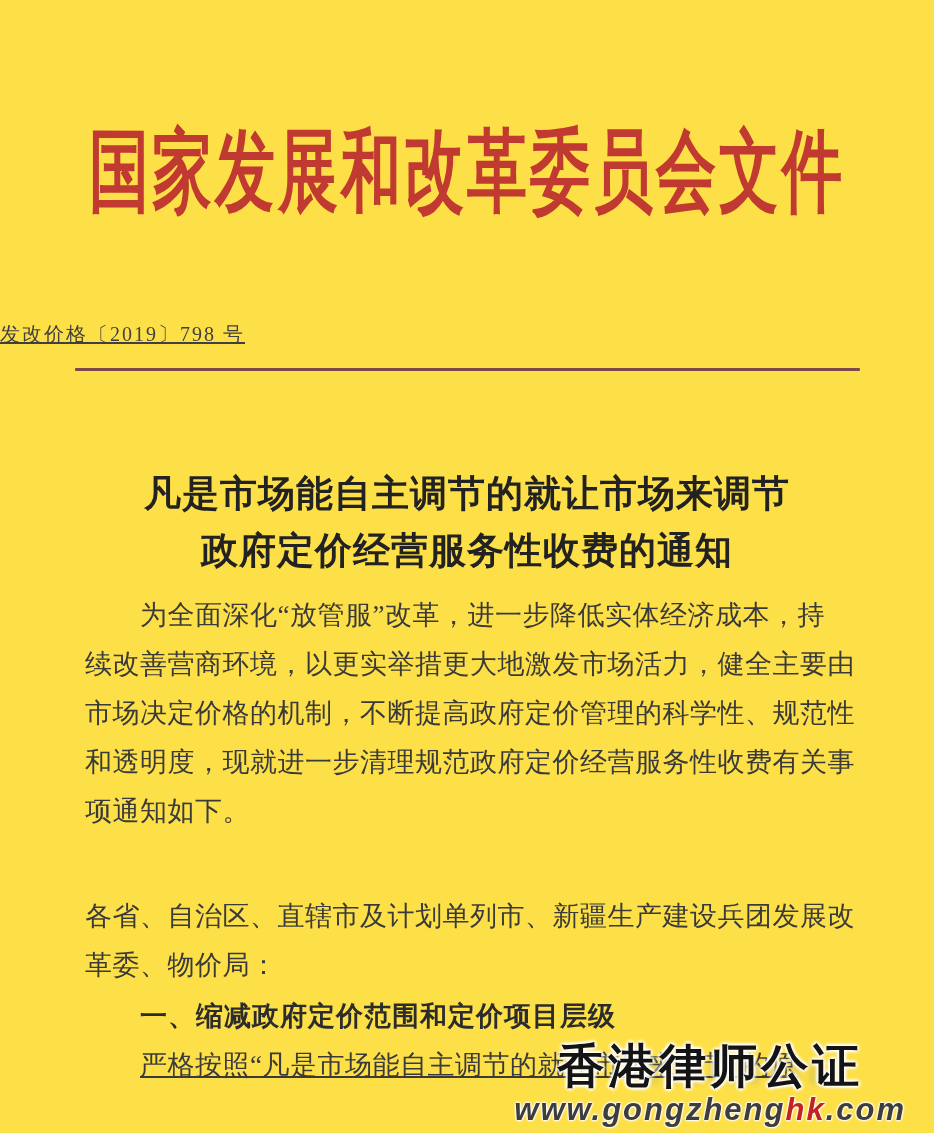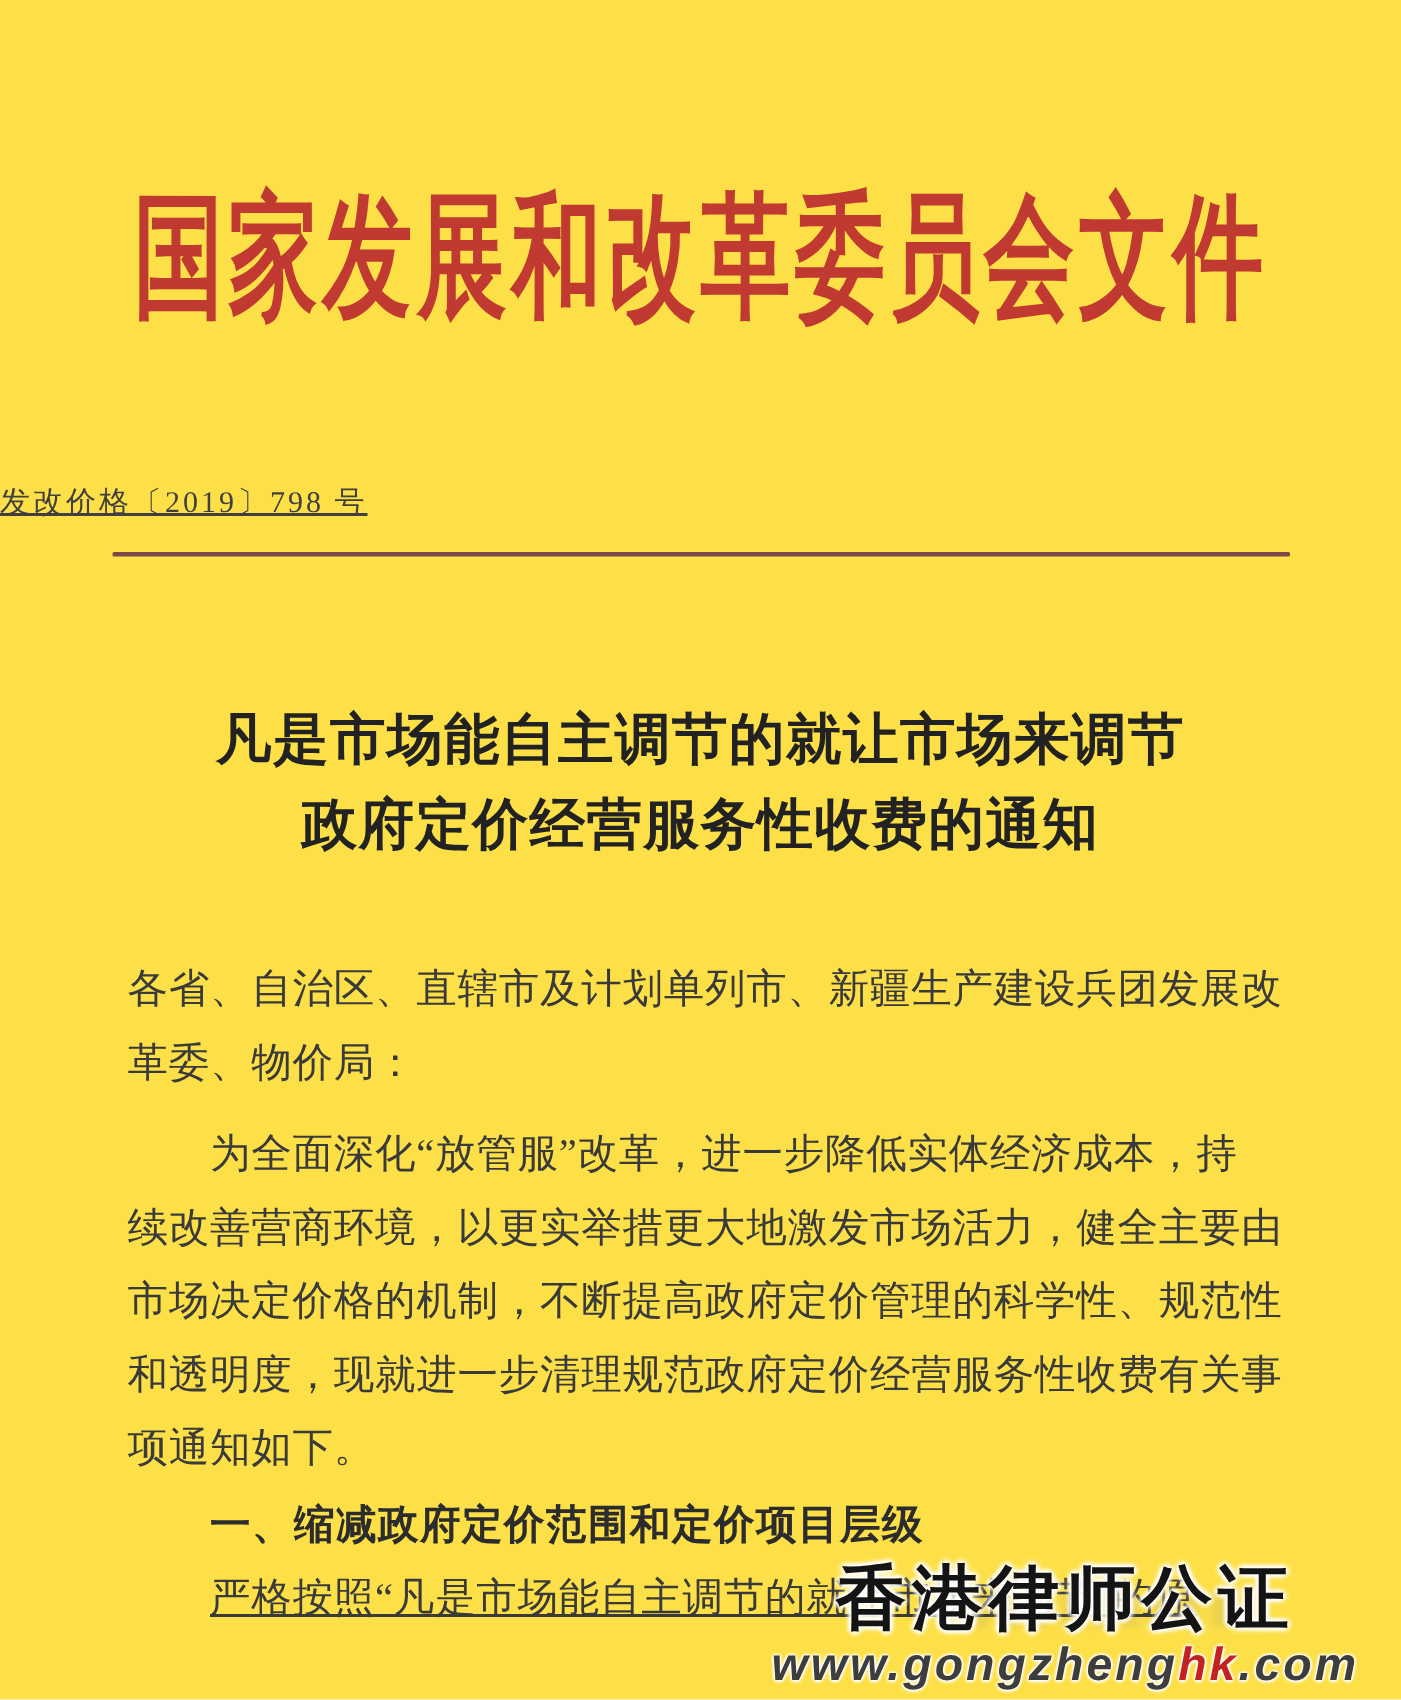--- a/index.html
+++ b/index.html
@@ -127,31 +127,31 @@
 
   <div class="doc-number">发改价格〔2019〕798 号</div>
 
   <div class="red-divider"></div>
 
   <div class="doc-title">
     <div>凡是市场能自主调节的就让市场来调节</div>
     <div>政府定价经营服务性收费的通知</div>
   </div>
 
-  <div class="text-block addressee">
-    <div>各省、自治区、直辖市及计划单列市、新疆生产建设兵团发展改</div>
-    <div>革委、物价局：</div>
-  </div>
-
   <div class="text-block intro">
     <div class="indent">为全面深化“放管服”改革，进一步降低实体经济成本，持</div>
     <div>续改善营商环境，以更实举措更大地激发市场活力，健全主要由</div>
     <div>市场决定价格的机制，不断提高政府定价管理的科学性、规范性</div>
     <div>和透明度，现就进一步清理规范政府定价经营服务性收费有关事</div>
     <div>项通知如下。</div>
+  </div>
+
+  <div class="text-block addressee">
+    <div>各省、自治区、直辖市及计划单列市、新疆生产建设兵团发展改</div>
+    <div>革委、物价局：</div>
   </div>
 
   <div class="section-heading">一、缩减政府定价范围和定价项目层级</div>
 
   <div class="text-block section-body">
     <div class="indent">严格按照“凡是市场能自主调节的就让市场来调节”的原</div>
   </div>
 
   <div class="scan-artifact"></div>
 

